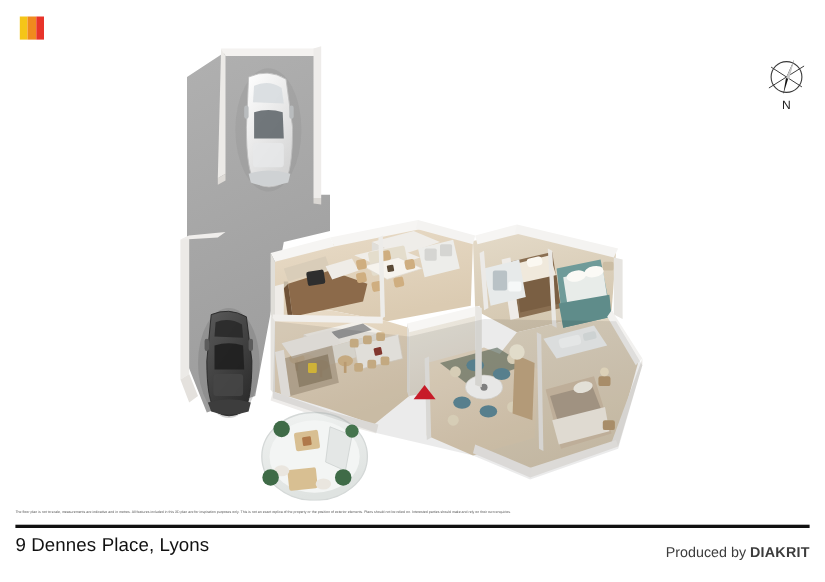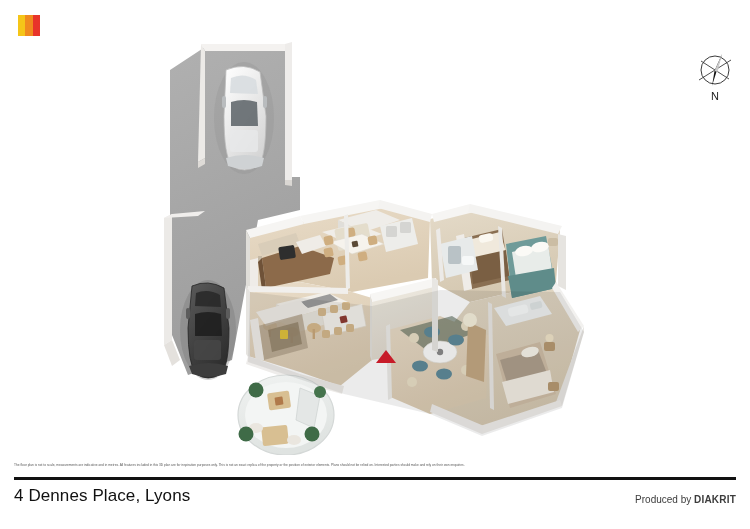--- a/index.html
+++ b/index.html
@@ -100,21 +100,21 @@
     top: 486px;
     font-size: 17px;
     font-weight: 400;
     color: #111;
     letter-spacing: 0.1px;
   }
   #producer-credit {
     position: absolute;
     right: 14px;
     top: 494px;
-    font-size: 10px;
+    font-size: 13px;
     color: #3c3c3c;
   }
   #producer-credit b { font-weight: 700; letter-spacing: 0.2px; }
 </style>
 </head>
 <body>
 
 <div id="brand-logo">
   <span class="logo-bars">
     <i class="b1"></i>
@@ -398,16 +398,16 @@
   </g>
 
   <g opacity="0.08">
     <polygon points="250,262 372,276 440,260 560,262 584,302 562,378 482,406 430,384 344,364 248,332" fill="#000"></polygon>
   </g>
 </svg>
 </div>
 
 <div id="disclaimer">The floor plan is not to scale, measurements are indicative and in metres. All features included in this 3D plan are for inspiration purposes only. This is not an exact replica of the property or the position of exterior elements. Plans should not be relied on. Interested parties should make and rely on their own enquiries.</div>
 <div id="footer-rule"></div>
-<div id="property-address">4 Dennes Place, Lyons</div>
+<div id="property-address">9 Dennes Place, Lyons</div>
 <div id="producer-credit">
   <span>Produced by </span><b>DIAKRIT</b>
 </div>
 
 </body></html>

